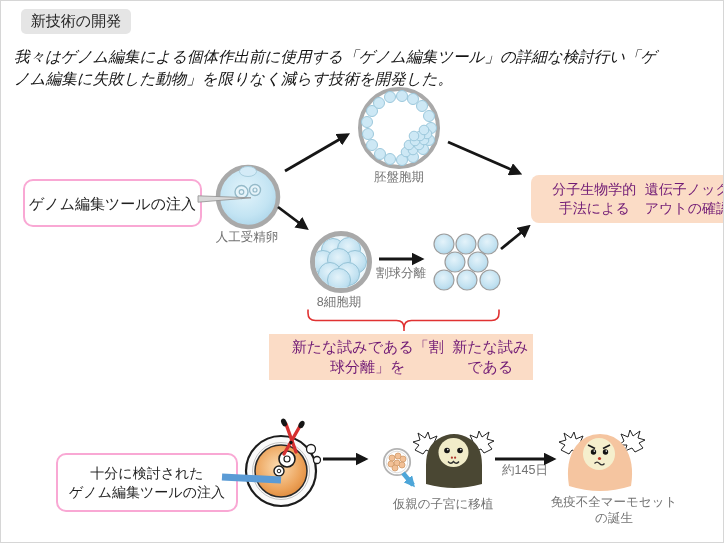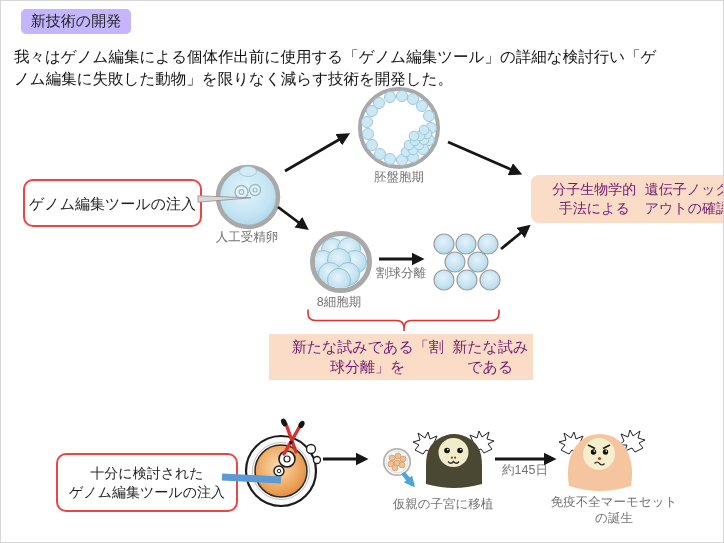--- a/index.html
+++ b/index.html
@@ -4,27 +4,27 @@
 <style>
   html,body{margin:0;padding:0;background:#fff;}
   #canvas{
     position:relative;width:722px;height:541px;background:#ffffff;
     border:1px solid #d6d6d6;overflow:hidden;
     font-family:"Liberation Sans","DejaVu Sans",sans-serif;
     color:#1f1f1f;
   }
   .abs{position:absolute;}
   .badge{
-    left:20px;top:8px;width:110px;height:25px;background:#c4b5fd;border-radius:5px;
+    left:20px;top:8px;width:110px;height:25px;background:#e5e5e5;border-radius:5px;
     display:flex;align-items:center;justify-content:center;font-size:15px;color:#262626;
   }
   .intro{left:13px;top:45px;width:702px;font-size:15.5px;line-height:21.5px;color:#141414;}
-  .intro span{display:block;}
+  .intro span{display:block;font-style:italic;}
   .bluebox{
-    background:#fff;border:2px solid #ef4444;border-radius:10px;
+    background:#fff;border:2px solid #f9a8d4;border-radius:10px;
     display:flex;flex-direction:column;align-items:center;justify-content:center;
     font-size:14.5px;color:#1f1f1f;line-height:19px;text-align:center;
   }
   .box-inject1{left:22px;top:178px;width:175px;height:44px;font-size:15px;}
   .box-inject2{left:55px;top:452px;width:178px;height:55px;font-size:14px;}
   .peachbox{
     background:#fbdcc6;display:flex;flex-direction:row;align-items:center;justify-content:center;
     text-align:center;color:#701a75;padding-left:19px;
   }
   .box-confirm{left:530px;top:174px;width:186px;height:48px;border-radius:8px;font-size:14px;line-height:19px;}

